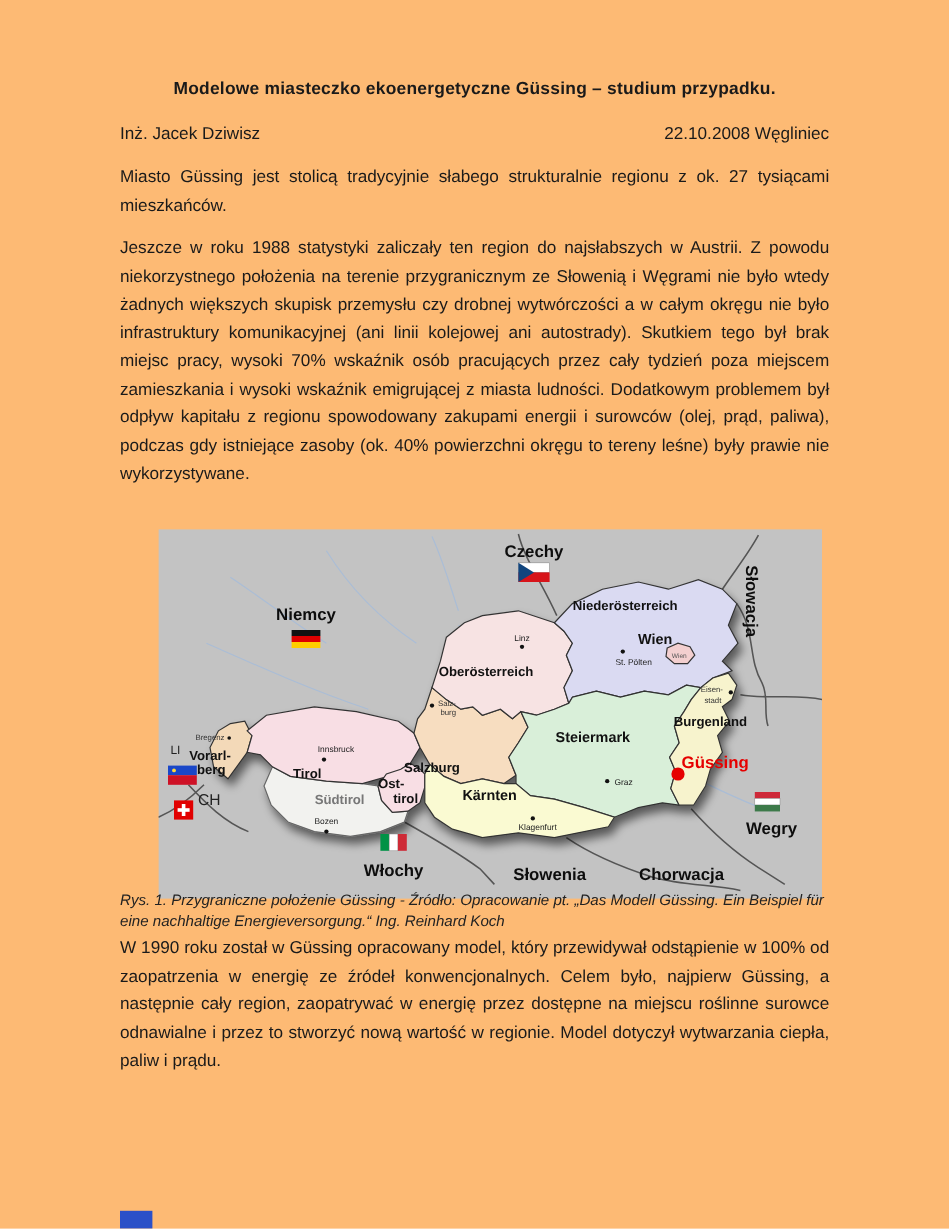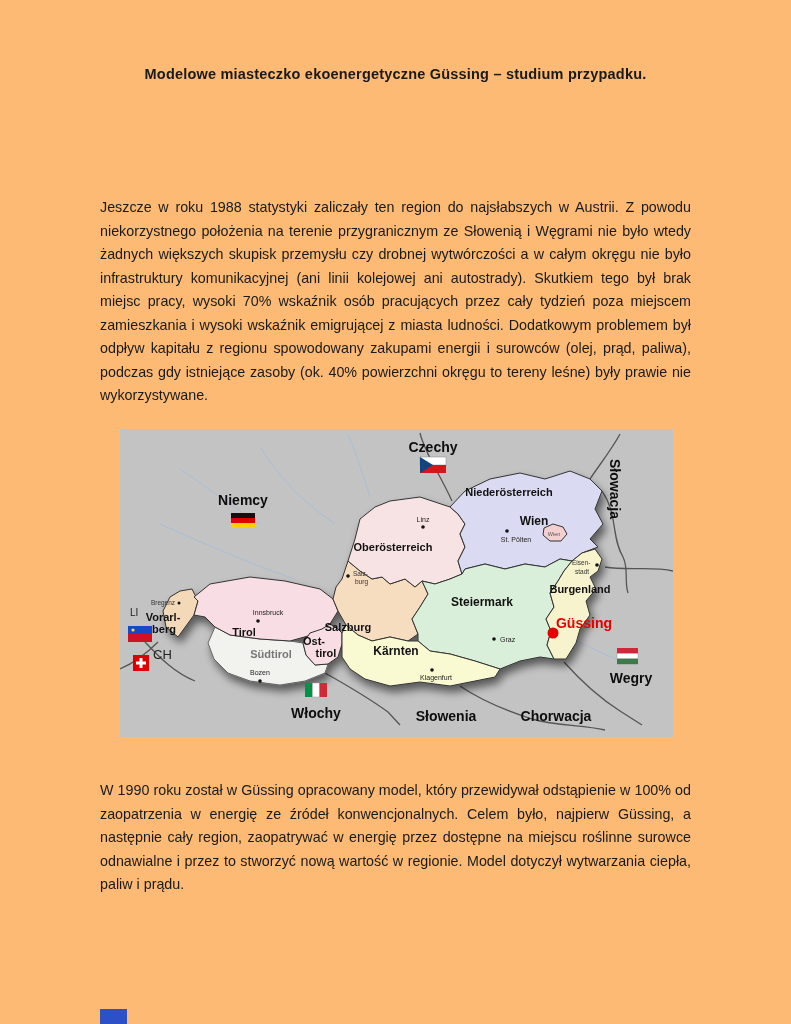--- a/index.html
+++ b/index.html
@@ -7,40 +7,45 @@
         font-family:"Liberation Sans",sans-serif;color:#1a1a1a;}
   .title{position:absolute;top:66px;left:100px;width:591px;text-align:center;
          font-size:14.5px;font-weight:bold;letter-spacing:.2px;}
   .byline{position:absolute;top:104px;left:100px;width:591px;display:flex;
           justify-content:space-between;font-size:14.3px;}
   .para{position:absolute;left:100px;width:591px;text-align:justify;
         font-size:14.3px;line-height:23.5px;}
   .p1{top:137px;}
   .p2{top:196px;}
   .p3{top:779px;}
-  .mapfig{position:absolute;left:120px;top:429px;width:574px;height:308px;margin:0;}
+  .mapfig{position:absolute;left:120px;top:429px;width:574px;height:308px;margin:12px;}
   .caption{position:absolute;left:100px;top:742px;width:591px;font-style:italic;
            font-size:12.6px;line-height:17.5px;color:#222;}
   .artifact{position:absolute;left:100px;top:1009px;width:27px;height:15px;background:#2b50c8;}
   svg text{font-family:"Liberation Sans",sans-serif;}
   .ctry{font-size:14px;font-weight:bold;fill:#0d0d0d;}
   .reg{font-size:11px;font-weight:bold;fill:#111;}
   .regbig{font-size:12px;font-weight:bold;fill:#111;}
   .city{font-size:7px;fill:#222;}
   .tiny{font-size:6.5px;fill:#333;}
   .gray{fill:#777;}
 </style>
 </head>
 <body>
 
 <div class="page">
 
   <div class="title">Modelowe miasteczko ekoenergetyczne Güssing – studium przypadku.</div>
 
+  <div class="byline">
+    <span>Inż. Jacek Dziwisz</span>
+    <span>22.10.2008 Węgliniec</span>
+  </div>
 
+  <div class="para p1">Miasto Güssing jest stolicą tradycyjnie słabego strukturalnie regionu z ok. 27 tysiącami mieszkańców.</div>
   <div class="para p2">Jeszcze w  roku 1988 statystyki zaliczały ten region do najsłabszych w Austrii.  Z powodu niekorzystnego położenia na terenie przygranicznym ze Słowenią i Węgrami nie było wtedy żadnych większych skupisk przemysłu czy drobnej wytwórczości a w całym okręgu nie było infrastruktury komunikacyjnej (ani linii kolejowej ani autostrady). Skutkiem tego był brak miejsc pracy,  wysoki 70% wskaźnik osób pracujących przez cały tydzień poza miejscem zamieszkania i wysoki wskaźnik emigrującej z miasta ludności. Dodatkowym problemem był odpływ kapitału z regionu spowodowany zakupami energii i surowców (olej, prąd, paliwa), podczas gdy istniejące zasoby (ok. 40% powierzchni okręgu to tereny leśne) były prawie nie wykorzystywane.</div>
 
   <figure class="mapfig">
     <svg width="553" height="308" viewBox="0 0 553 308">
       <defs>
         <filter id="dropsh" x="-20%" y="-20%" width="150%" height="160%">
           <feGaussianBlur in="SourceAlpha" stdDeviation="4"></feGaussianBlur>
           <feOffset dx="3" dy="6" result="off"></feOffset>
           <feComponentTransfer>
               <feFuncA type="linear" slope="0.55"></feFuncA>
@@ -171,17 +176,18 @@
       <text class="city" x="148" y="186" text-anchor="middle">Innsbruck</text>
       <text class="tiny" x="43" y="176" text-anchor="middle">Bregenz</text>
       <text class="city" x="140" y="246" text-anchor="middle">Bozen</text>
       <text class="city" x="380" y="213">Graz</text>
       <text class="city" x="316" y="251" text-anchor="middle">Klagenfurt</text>
 
       <text x="464" y="199" text-anchor="middle" font-size="14" font-weight="bold" fill="#e60000">Güssing</text>
     </svg>
   </figure>
 
+  <div class="caption">Rys. 1. Przygraniczne położenie Güssing - Źródło: Opracowanie pt. „Das Modell Güssing. Ein Beispiel für eine nachhaltige Energieversorgung.“ Ing. Reinhard Koch</div>
 
   <div class="para p3">W 1990 roku został w Güssing opracowany model, który przewidywał odstąpienie w 100% od zaopatrzenia w energię ze źródeł konwencjonalnych. Celem było, najpierw Güssing, a następnie cały region, zaopatrywać w energię przez dostępne na miejscu roślinne surowce odnawialne i przez to stworzyć nową wartość w regionie.  Model dotyczył wytwarzania ciepła, paliw i prądu.</div>
 
   <div class="artifact"></div>
 </div>
 
 </body></html>

